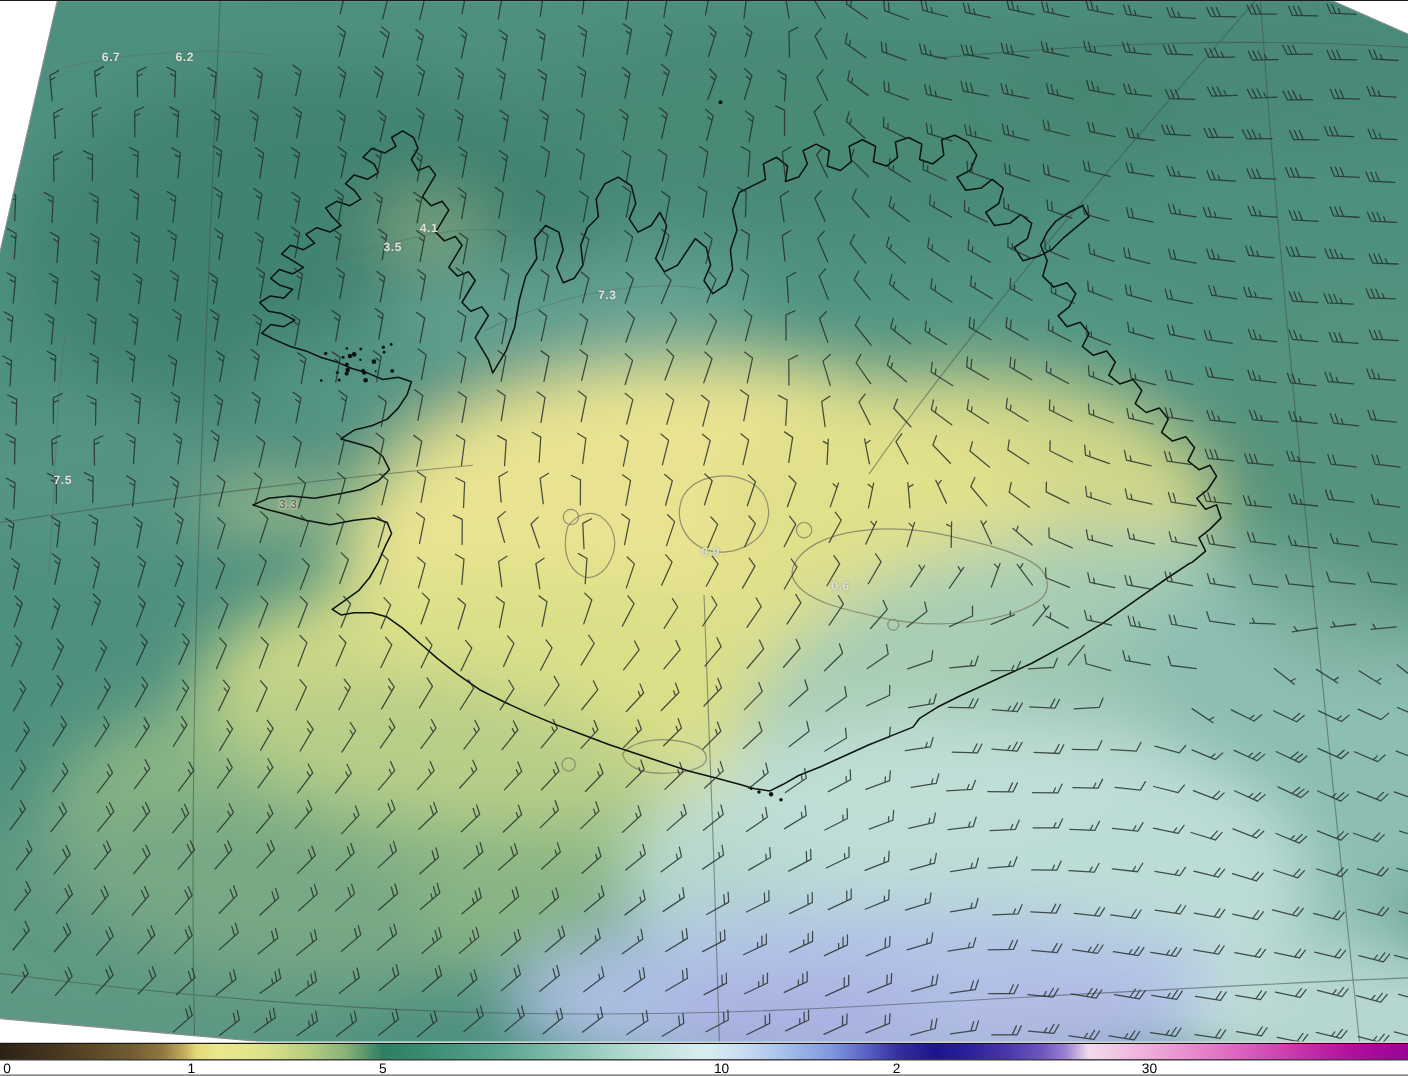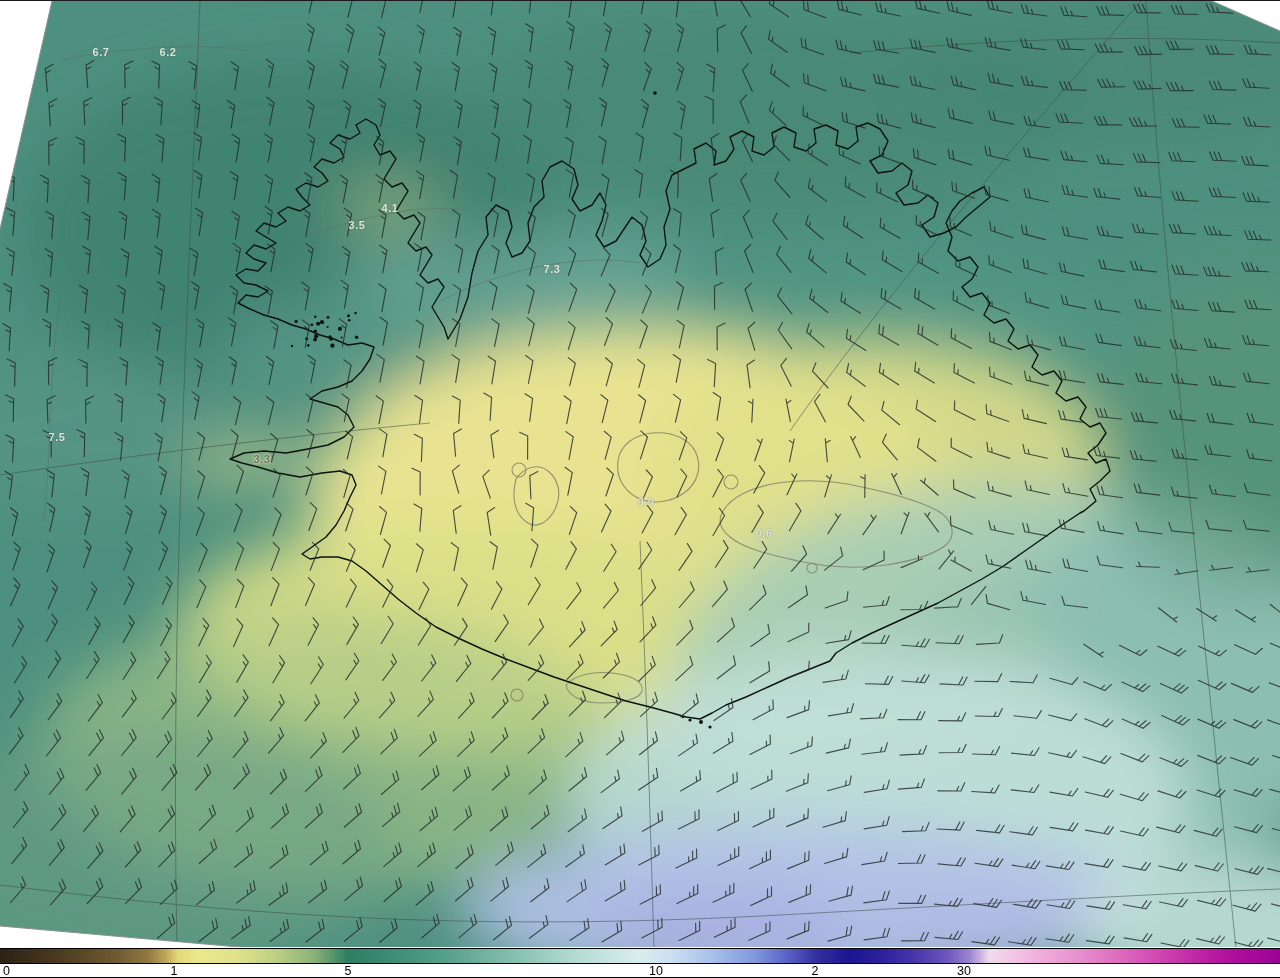--- a/index.html
+++ b/index.html
@@ -157,18 +157,18 @@
   </div>
 
   <div id="cbar-wrap">
     <div id="cbar" style="background: linear-gradient(to right, rgb(43, 33, 20) 0%, rgb(75, 58, 32) 4.5%, rgb(110, 89, 48) 9%, rgb(143, 119, 64) 11.5%, rgb(191, 169, 90) 13%, rgb(226, 216, 120) 13.9%, rgb(235, 232, 141) 15.5%, rgb(223, 226, 138) 18.5%, rgb(189, 208, 130) 21.5%, rgb(139, 179, 119) 24.5%, rgb(45, 126, 98) 27.2%, rgb(58, 138, 113) 30%, rgb(87, 161, 140) 35%, rgb(132, 191, 174) 40%, rgb(180, 220, 210) 45%, rgb(217, 237, 239) 50%, rgb(204, 222, 241) 52.5%, rgb(168, 194, 234) 55.5%, rgb(128, 152, 222) 59%, rgb(90, 98, 198) 61.5%, rgb(52, 47, 159) 63.8%, rgb(27, 21, 143) 66.4%, rgb(45, 34, 155) 69%, rgb(73, 54, 170) 71.5%, rgb(109, 86, 189) 74%, rgb(154, 130, 208) 75.7%, rgb(201, 178, 224) 76.6%, rgb(240, 220, 236) 77.3%, rgb(242, 188, 224) 80%, rgb(233, 146, 207) 84%, rgb(220, 100, 189) 88%, rgb(200, 54, 171) 92%, rgb(176, 16, 156) 96%, rgb(155, 3, 151) 100%);"></div>
     <div id="cbar-ticks">
         <div class="cbtick first" style="left: 3px;">0</div>
         <div class="cbtick" style="left: 174px;">1</div>
         <div class="cbtick" style="left: 348px;">5</div>
         <div class="cbtick" style="left: 656px;">10</div>
         <div class="cbtick" style="left: 815px;">2</div>
-        <div class="cbtick" style="left: 964px;">30</div>
+        <div class="cbtick" style="left: 1045px;">30</div>
         <div class="cbtick last" style="left: 1336px; font-weight: bold;">50</div>
       </div>
     <div id="cbar-bottomline"></div>
   </div>
 </div>
 
 </body></html>

